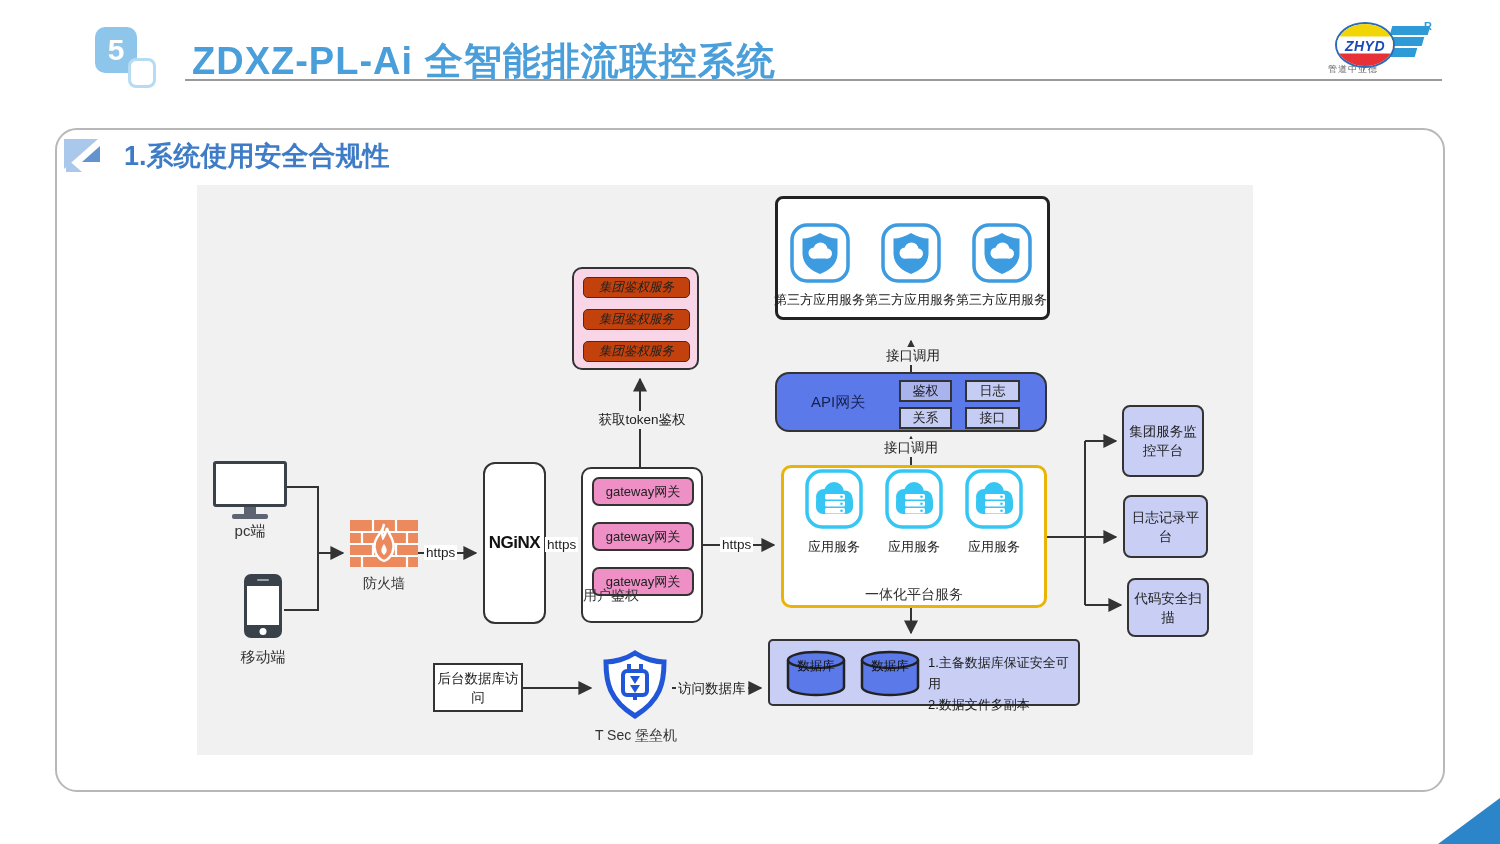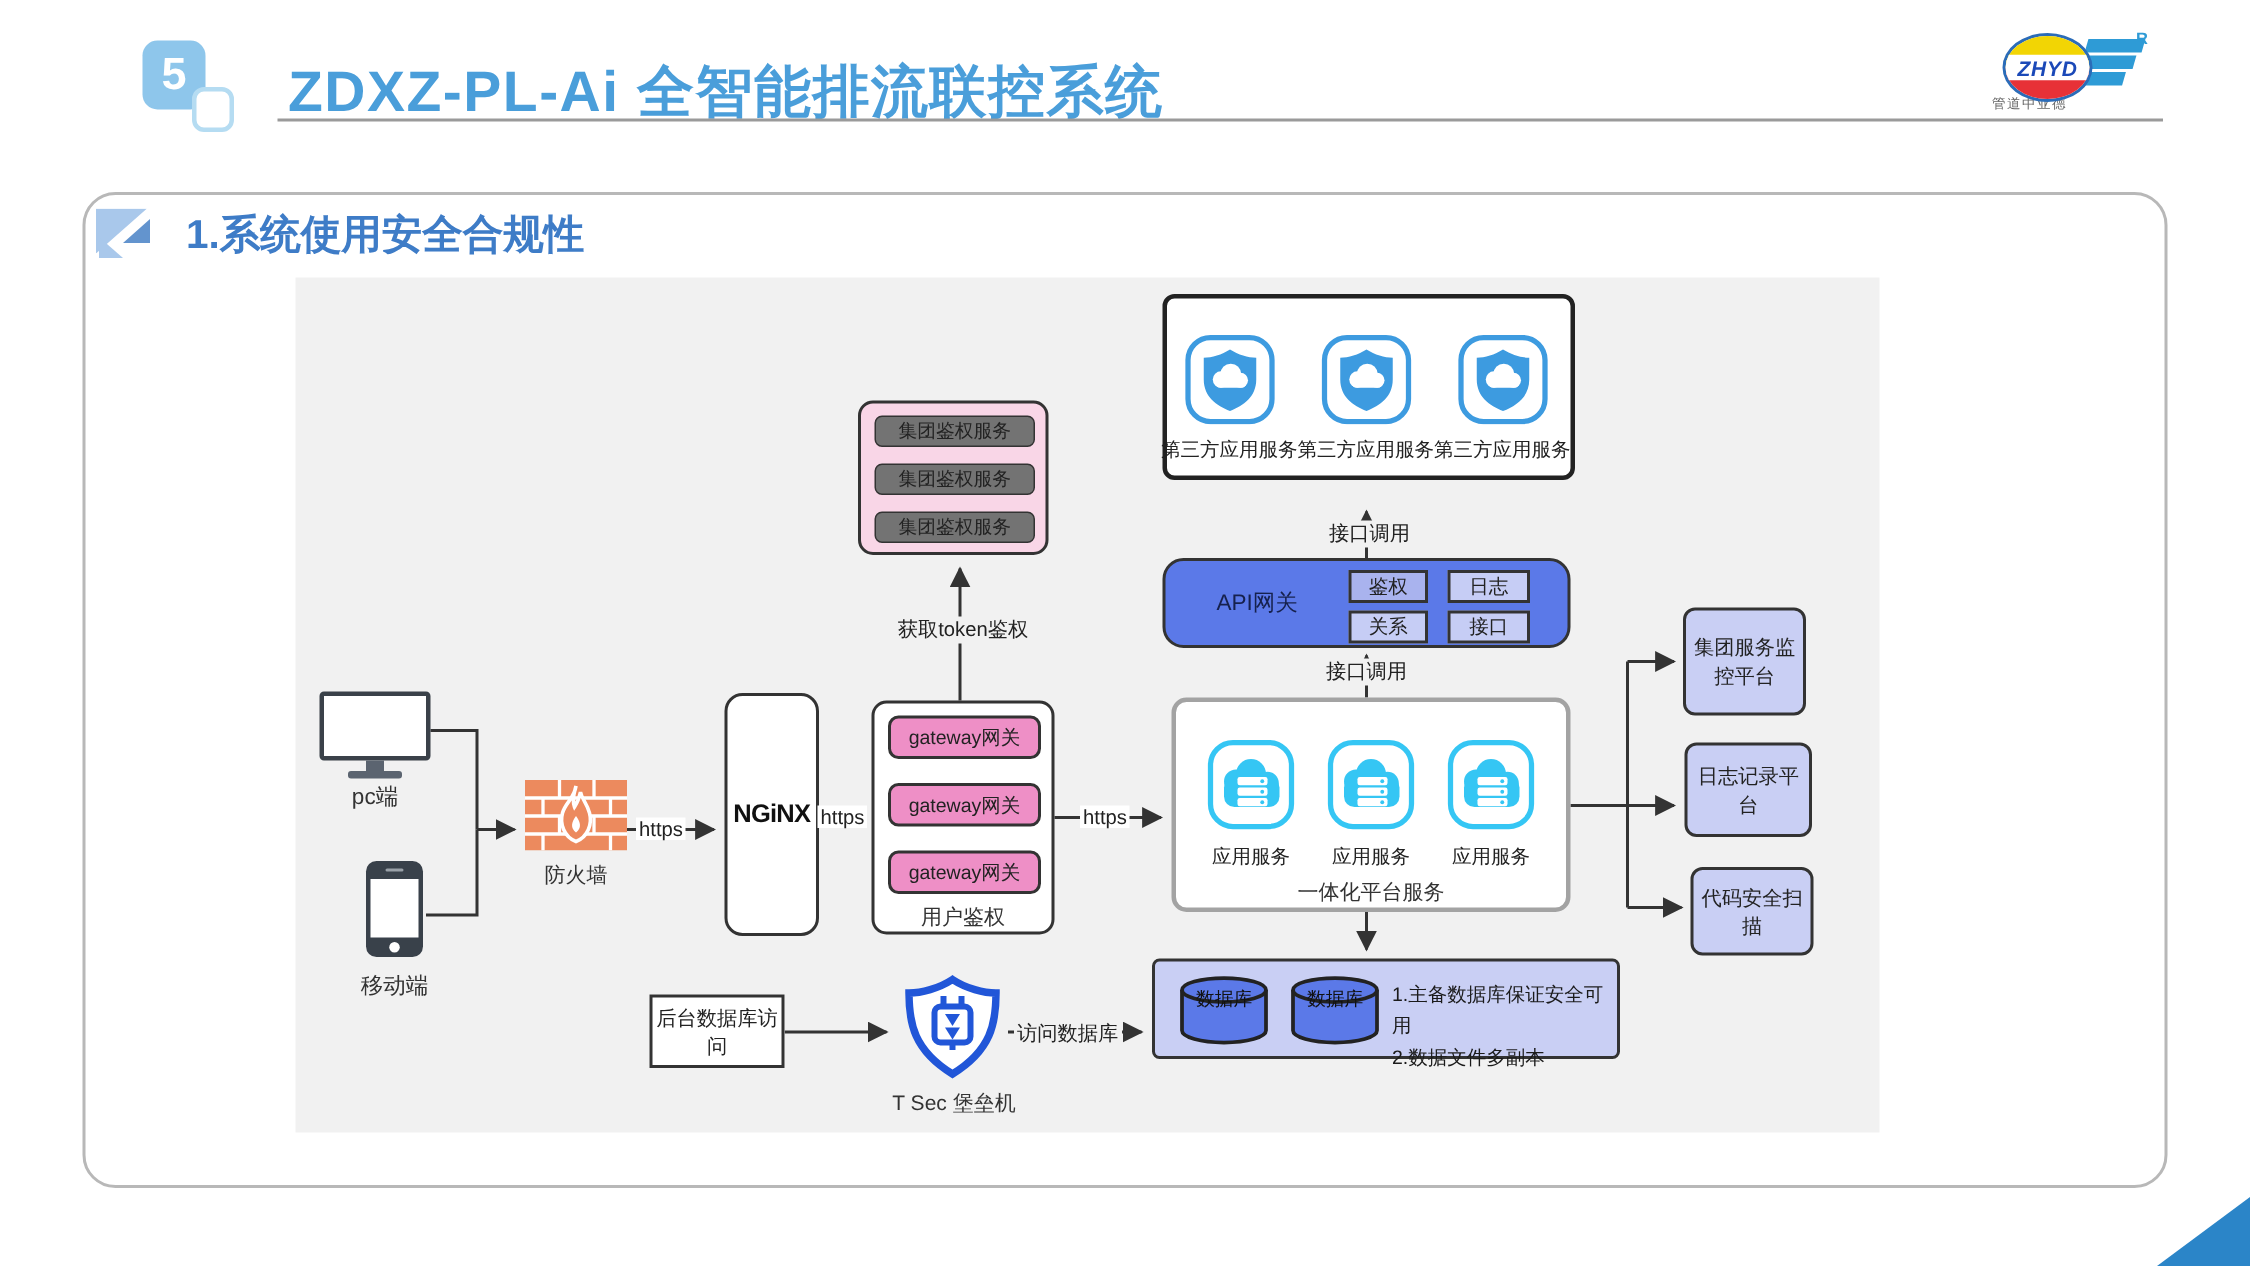--- a/index.html
+++ b/index.html
@@ -55,43 +55,43 @@
   .phone { left:244px; top:574px; width:38px; height:64px; background:#39414A; border-radius:7px; }
   .phone-screen { position:absolute; left:3px; right:3px; top:12px; bottom:13px; background:#fff; }
   .phone-speaker{ position:absolute; left:50%; transform:translateX(-50%); top:5px; width:12px; height:2px; background:#9aa1a8; border-radius:1px;}
   .phone-home   { position:absolute; left:50%; transform:translateX(-50%); bottom:3px; width:7px; height:7px; background:#fff; border-radius:50%;}
 
   
   .nginx-box { left:483px; top:462px; width:63px; height:162px; background:#fff; border:2.5px solid #333;
                border-radius:12px; display:flex; align-items:center; justify-content:center;
                font-size:17px; font-weight:bold; color:#111; letter-spacing:-0.5px;}
   .auth-box { left:572px; top:267px; width:127px; height:103px; background:#F9D6E7; border:2.5px solid #333; border-radius:10px;}
-  .auth-item { position:absolute; left:9px; width:107px; height:21px; background:#737373; border:1.5px solid #333;
-               border-radius:5px; display:flex; align-items:center; justify-content:center; font-size:12.5px; color:#222;}
+  .auth-item { position:absolute; left:9px; width:107px; height:21px; background:#c2410c; border:1.5px solid #333;
+               border-radius:5px; display:flex; align-items:center; justify-content:center; font-size:12.5px; color:#222;font-style:italic;}
   .gateway-box { left:581px; top:467px; width:122px; height:156px; background:#fff; border:2.5px solid #333; border-radius:10px;}
   .gw-item { position:absolute; left:9px; width:102px; height:29px; background:#EE8FC6; border:2px solid #333;
              border-radius:7px; display:flex; align-items:center; justify-content:center; font-size:13px; color:#222;}
-  .gw-caption { position:absolute; left:0; bottom:0; width:100%; text-align:center; font-size:14px; color:#333;}
+  .gw-caption { position:absolute; left:0; bottom:16px; width:100%; text-align:left; font-size:14px; color:#333;}
 
   .tp-box { left:775px; top:196px; width:275px; height:124px; background:#fff; border:3px solid #222; border-radius:8px;
             display:flex; justify-content:flex-end; padding-top:24px;}
   .tp-item { display:flex; flex-direction:column; align-items:center; gap:8px; }
   .tp-item span { font-size:13px; color:#222; white-space:nowrap; }
 
   .api-box { left:775px; top:372px; width:272px; height:60px; background:#5B79E8; border:2px solid #333; border-radius:14px;}
   .api-label { position:absolute; left:34px; top:50%; transform:translateY(-50%); font-size:15px; color:#16214d; }
   .api-mod { position:absolute; height:22px; border:2px solid #333; display:flex; align-items:center;
              justify-content:center; font-size:13px; color:#222; background:#C6CDF5;}
   .am0 { left:122px; top:6px;  width:53px; background:#A9B3EE; }
   .am1 { left:188px; top:6px;  width:55px; }
   .am2 { left:122px; top:33px; width:53px; }
   .am3 { left:188px; top:33px; width:55px; }
 
-  .platform-box { left:781px; top:465px; width:266px; height:143px; background:#fff; border:3px solid #a3a3a3; border-radius:10px;
-                  display:flex; justify-content:space-evenly; padding-top:24px;}
+  .platform-box { left:781px; top:465px; width:266px; height:143px; background:#fff; border:3px solid #eab308; border-radius:10px;
+                  display:flex; justify-content:space-evenly; }
   .pf-item { display:flex; flex-direction:column; align-items:center; gap:8px; }
   .pf-item span { font-size:13px; color:#222; white-space:nowrap; }
   .platform-caption { left:781px; top:586px; width:266px; font-size:14px; }
 
   .db-box { left:768px; top:639px; width:312px; height:67px; background:#C9CFF4; border:2px solid #333; border-radius:5px;}
   .cyl { position:absolute; top:8px; width:64px; height:50px; }
   .cyl-label { position:absolute; top:17px; width:64px; text-align:center; font-size:12.5px; color:#111; z-index:2;}
   .db-notes { position:absolute; left:158px; top:11px; width:152px; font-size:13px; color:#1b1b1b; line-height:21px;}
 
   .side-box { background:#C9CFF4; border:2px solid #333; border-radius:8px; display:flex; align-items:center;

